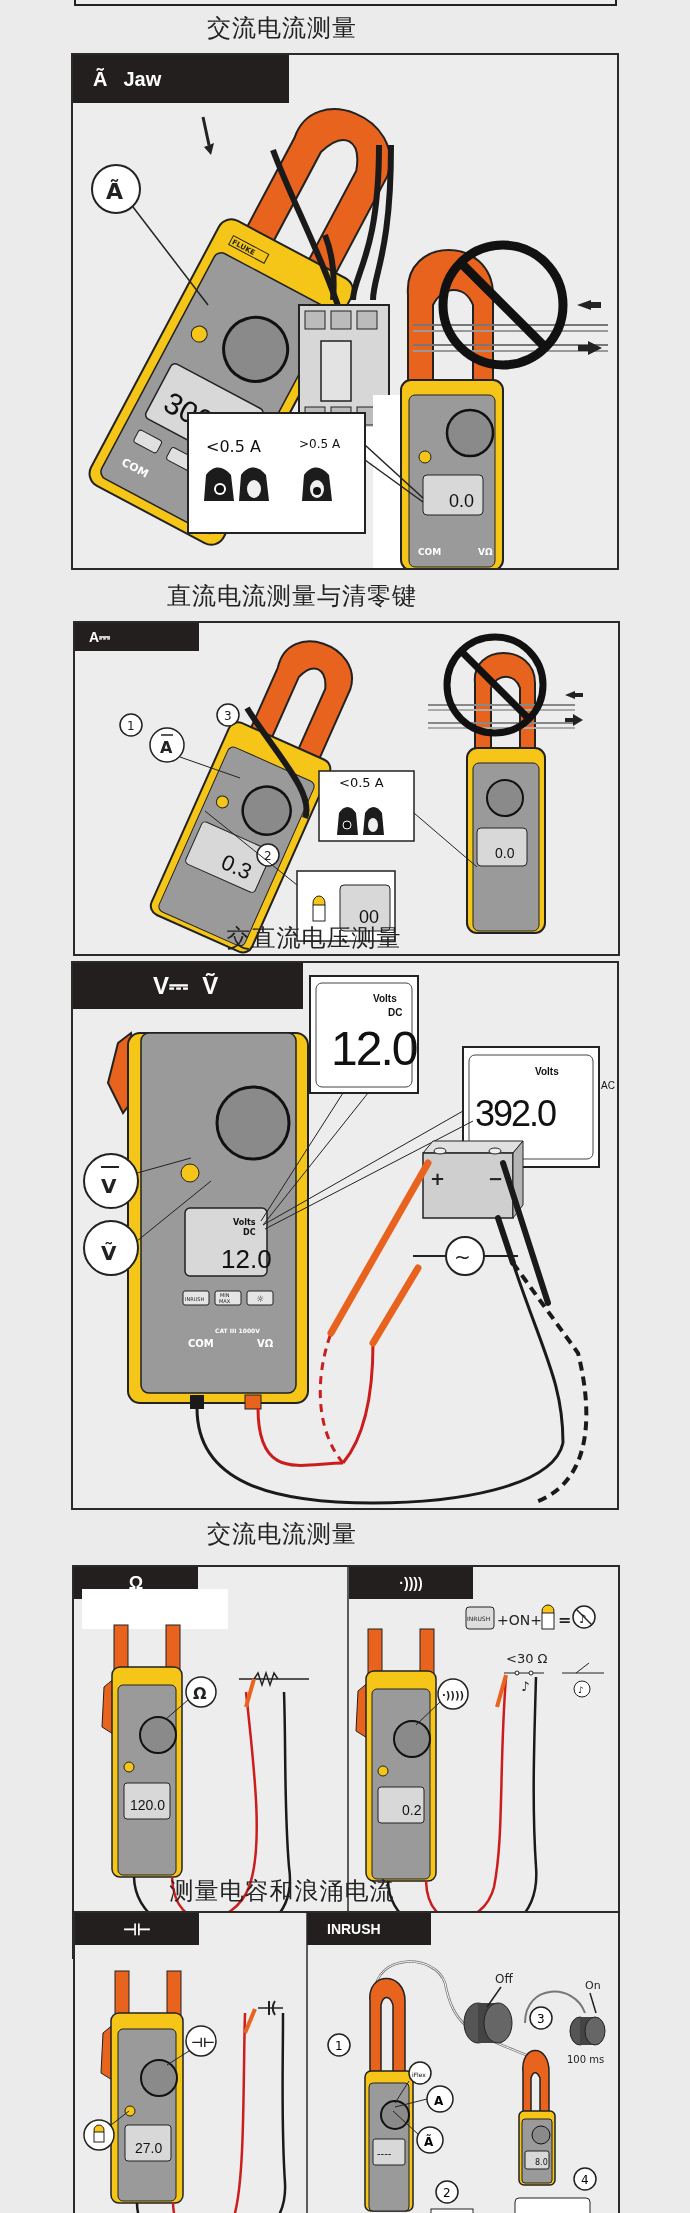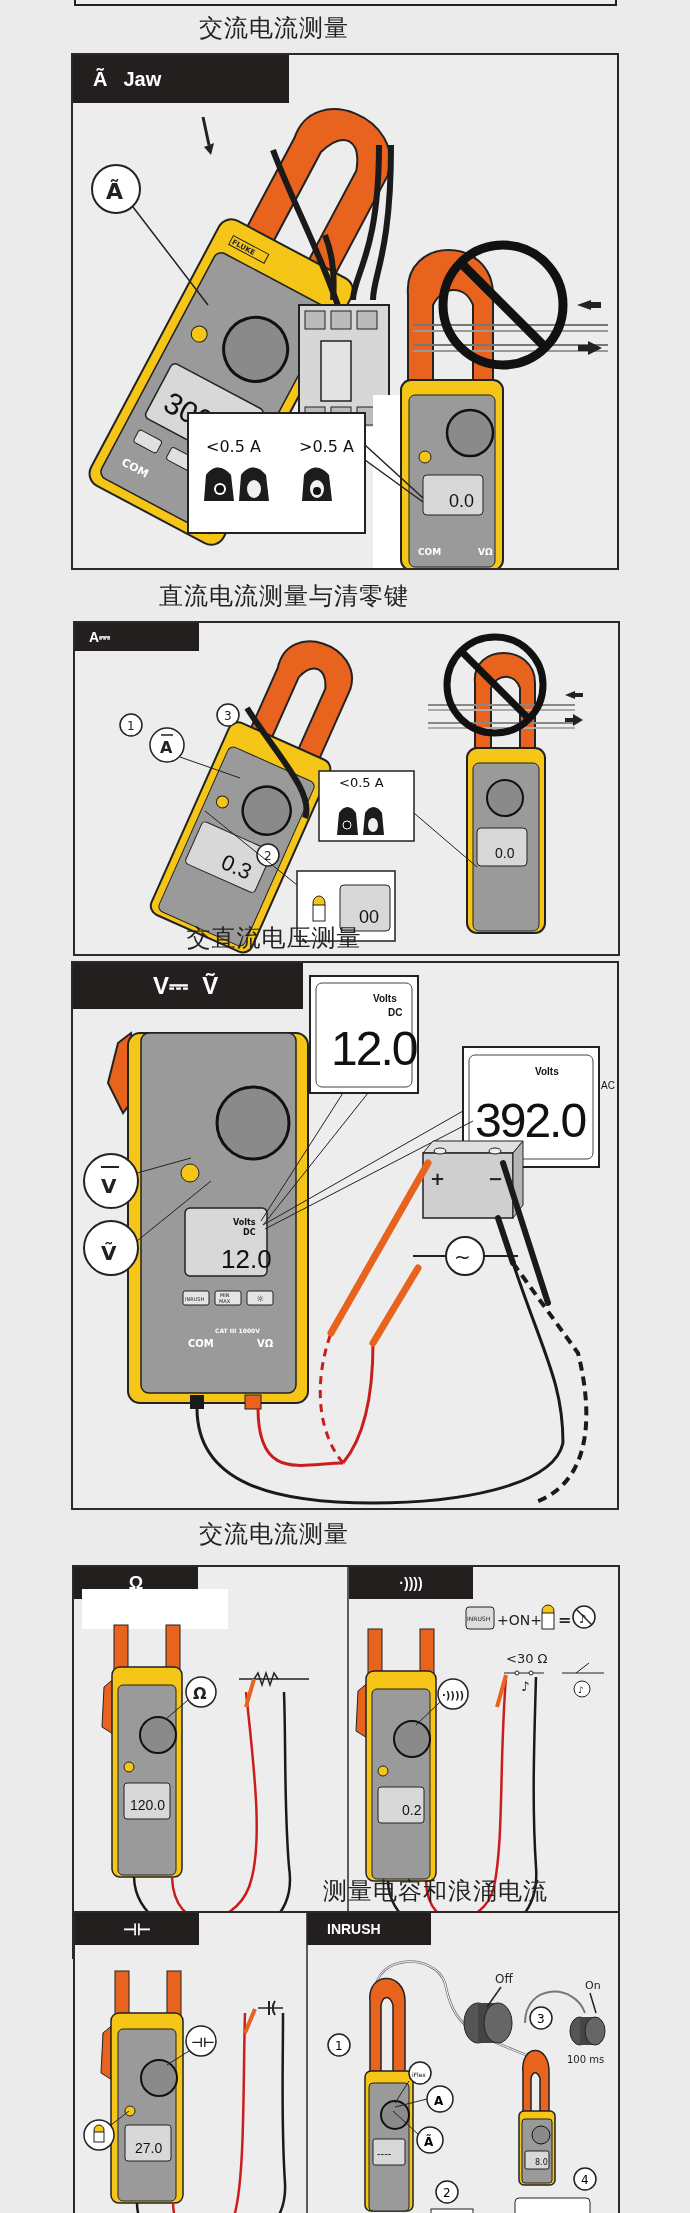--- a/index.html
+++ b/index.html
@@ -1,18 +1,18 @@
 <!DOCTYPE html>
 <html><head>
 <meta charset="utf-8">
 <style>
   * { box-sizing: border-box; margin: 0; padding: 0; }
   body { width: 690px; height: 2213px; background: #ebebeb; font-family: "DejaVu Sans", "Liberation Sans", sans-serif; position: relative; overflow: hidden; }
   .top-strip { position: absolute; left: 74px; top: 0; width: 543px; height: 6px; border: 2px solid #222; border-top: none; background: #ededed; }
-  .sec-title { position: absolute; left: 0; width: 548px; text-align: center; font-size: 24px; color: #222; letter-spacing: 1px; }
+  .sec-title { position: absolute; left: 8px; width: 548px; text-align: center; font-size: 24px; color: #222; letter-spacing: 1px; }
   .panel { position: absolute; border: 2px solid #2a2a2a; background: #ededed; overflow: hidden; }
   .tag { position: absolute; left: 0; top: 0; background: #231f1f; color: #fff; font-family: "Liberation Sans", sans-serif; font-weight: bold; display: flex; align-items: center; }
   .panel svg { position: absolute; left: 0; top: 0; }
   .lcd-txt { font-family: "Liberation Sans", sans-serif; }
 </style>
 </head>
 <body>
 
 <div class="top-strip"></div>
 
@@ -92,21 +92,21 @@
     <path d="M131,446 L133,420 C140,410 150,410 158,420 L161,446 Z" fill="#1c1c1c"></path>
       <circle cx="147" cy="434" r="6" fill="#fff"></circle>
       <circle cx="147" cy="434" r="4" fill="#111"></circle>
     <path d="M166,446 L168,420 C175,410 185,410 193,420 L196,446 Z" fill="#1c1c1c"></path>
       <ellipse cx="181" cy="434" rx="7" ry="9" fill="#f0f0f0"></ellipse>
     <path d="M229,446 L231,420 C238,410 248,410 256,420 L259,446 Z" fill="#1c1c1c"></path>
       <ellipse cx="244" cy="434" rx="7" ry="9" fill="#f0f0f0"></ellipse>
       <circle cx="244" cy="436" r="4" fill="#111"></circle>
   </svg>
   <div style="position:absolute; left:133px; top:382px; font-size:16px; color:#111;">&lt;0.5 A</div>
-  <div style="position:absolute; left:226px; top:382px; font-size:16px; color:#111;text-align:right;">&gt;0.5 A</div>
+  <div style="position:absolute; left:226px; top:382px; font-size:12px; color:#111;text-align:right;">&gt;0.5 A</div>
 </div>
 
 <div class="sec-title" style="top:580px;padding-left:20px;">直流电流测量与清零键</div>
 <div class="panel" style="left:73px; top:621px; width:547px; height:335px;">
   <div class="tag" style="width:124px; height:28px; padding-left:14px; font-size:14px;">
     <span>A⎓</span>
   </div>
   <svg width="547" height="335">
     <g transform="translate(160,190) rotate(24)">
       <path d="M-20,-150 C-30,-200 50,-205 55,-160 L55,-80 L32,-80 L32,-150 C25,-170 10,-170 3,-150 L3,-80 L-20,-80 Z" fill="#e8631e" stroke="#222" stroke-width="2"></path>
@@ -154,21 +154,21 @@
     <rect x="244" y="148" width="95" height="70" fill="#fff" stroke="#222" stroke-width="1.5"></rect>
     <line x1="339" y1="190" x2="402" y2="244" stroke="#222"></line>
     <path d="M262,212 L264,190 C269,182 276,182 281,190 L283,212 Z" fill="#1c1c1c"></path>
       <circle cx="272" cy="202" r="4" fill="#111" stroke="#fff"></circle>
     <path d="M288,212 L290,190 C295,182 302,182 307,190 L309,212 Z" fill="#1c1c1c"></path>
       <ellipse cx="298" cy="202" rx="5" ry="7" fill="#f0f0f0"></ellipse>
   </svg>
   <div style="position:absolute; left:264px; top:152px; font-size:13px; color:#111;">&lt;0.5 A</div>
 </div>
 
-<div class="sec-title" style="top:922px;">交直流电压测量</div>
+<div class="sec-title" style="top:922px;margin-left:32px;">交直流电压测量</div>
 <div class="panel" style="left:71px; top:961px; width:548px; height:549px;">
   <div class="tag" style="width:230px; height:46px; padding-left:80px; gap:14px; font-size:24px;">
     <span>V⎓</span>
     <span>Ṽ</span>
   </div>
   <svg width="548" height="549">
     <path d="M45,80 L58,70 L65,130 L50,150 L35,120 Z" fill="#e8631e" stroke="#222" stroke-width="2"></path>
     <rect x="55" y="70" width="180" height="370" rx="12" fill="#f5c518" stroke="#222" stroke-width="2"></rect>
     <rect x="68" y="70" width="155" height="360" rx="8" fill="#9a9a9a" stroke="#222" stroke-width="1.5"></rect>
     <circle cx="180" cy="160" r="36" fill="#8a8a8a" stroke="#111" stroke-width="3"></circle>
@@ -229,21 +229,21 @@
     <path d="M440,300 L425,255" stroke="#1a1a1a" stroke-width="6" stroke-linecap="round"></path>
     <path d="M440,300 L505,390 C520,450 520,520 460,540" fill="none" stroke="#1a1a1a" stroke-width="4" stroke-dasharray="9,6"></path>
     <path d="M475,340 L430,200" stroke="#1a1a1a" stroke-width="6" stroke-linecap="round"></path>
   </svg>
 
   <div style="position:absolute; left:300px; top:30px; font-size:10px; font-weight:bold; color:#111; font-family:'Liberation Sans',sans-serif;">Volts</div>
   <div style="position:absolute; left:315px; top:44px; font-size:10px; font-weight:bold; color:#111; font-family:'Liberation Sans',sans-serif;">DC</div>
   <div style="position:absolute; left:258px; top:58px; font-size:48px; color:#111; font-family:'Liberation Sans',sans-serif; letter-spacing:-2px;">12.0</div>
   <div style="position:absolute; left:462px; top:103px; font-size:10px; font-weight:bold; color:#111; font-family:'Liberation Sans',sans-serif;">Volts</div>
   <div style="position:absolute; left:528px; top:117px; font-size:10px; font-weight:normal; color:#111; font-family:'Liberation Sans',sans-serif;">AC</div>
-  <div style="position:absolute; left:402px; top:130px; font-size:48px; color:#111; font-family:'Liberation Sans',sans-serif; letter-spacing:-2px;">392.0</div>
+  <div style="position:absolute; left:402px; top:130px; font-size:36px; color:#111; font-family:'Liberation Sans',sans-serif; letter-spacing:-2px;">392.0</div>
 </div>
 
 <div class="sec-title" style="top:1518px;">交流电流测量</div>
 <div class="panel" style="left:72px; top:1565px; width:548px; height:394px;">
   <div class="tag" style="width:124px; height:32px; justify-content:center; font-size:18px;">
     <span>Ω</span>
   </div>
   <div class="tag" style="left:275px; width:124px; height:32px; justify-content:center; font-size:14px;">
     <span>·))))</span>
   </div>
@@ -299,21 +299,21 @@
     <line x1="488" y1="106" x2="530" y2="106" stroke="#222"></line>
       <line x1="502" y1="106" x2="515" y2="96" stroke="#222"></line>
     <circle cx="508" cy="122" r="8" fill="#fff" stroke="#222"></circle>
       <text x="504" y="126" font-size="9">♪</text>
     <path d="M352,314 C354,370 410,360 420,320 C430,270 425,200 432,110" fill="none" stroke="#cc1d1d" stroke-width="2.5"></path>
     <path d="M423,140 L432,108" stroke="#e8631e" stroke-width="4"></path>
     <path d="M314,314 C316,390 470,400 462,300 C458,240 460,180 462,110" fill="none" stroke="#1a1a1a" stroke-width="2.5"></path>
   </svg>
 </div>
 
-<div class="sec-title" style="top:1875px;text-align:right;">测量电容和浪涌电流</div>
+<div class="sec-title" style="top:1875px;">测量电容和浪涌电流</div>
 <div class="panel" style="left:73px; top:1911px; width:547px; height:302px; border-bottom:none;">
   <div class="tag" style="width:124px; height:32px; justify-content:center; font-size:16px;">
     <span>⊣⊢</span>
   </div>
   <div class="tag" style="left:232px; width:124px; height:32px; padding-left:20px; font-size:14px;">
     <span>INRUSH</span>
   </div>
   <svg width="547" height="302">
     <line x1="232" y1="0" x2="232" y2="302" stroke="#2a2a2a" stroke-width="1.5"></line>
 

